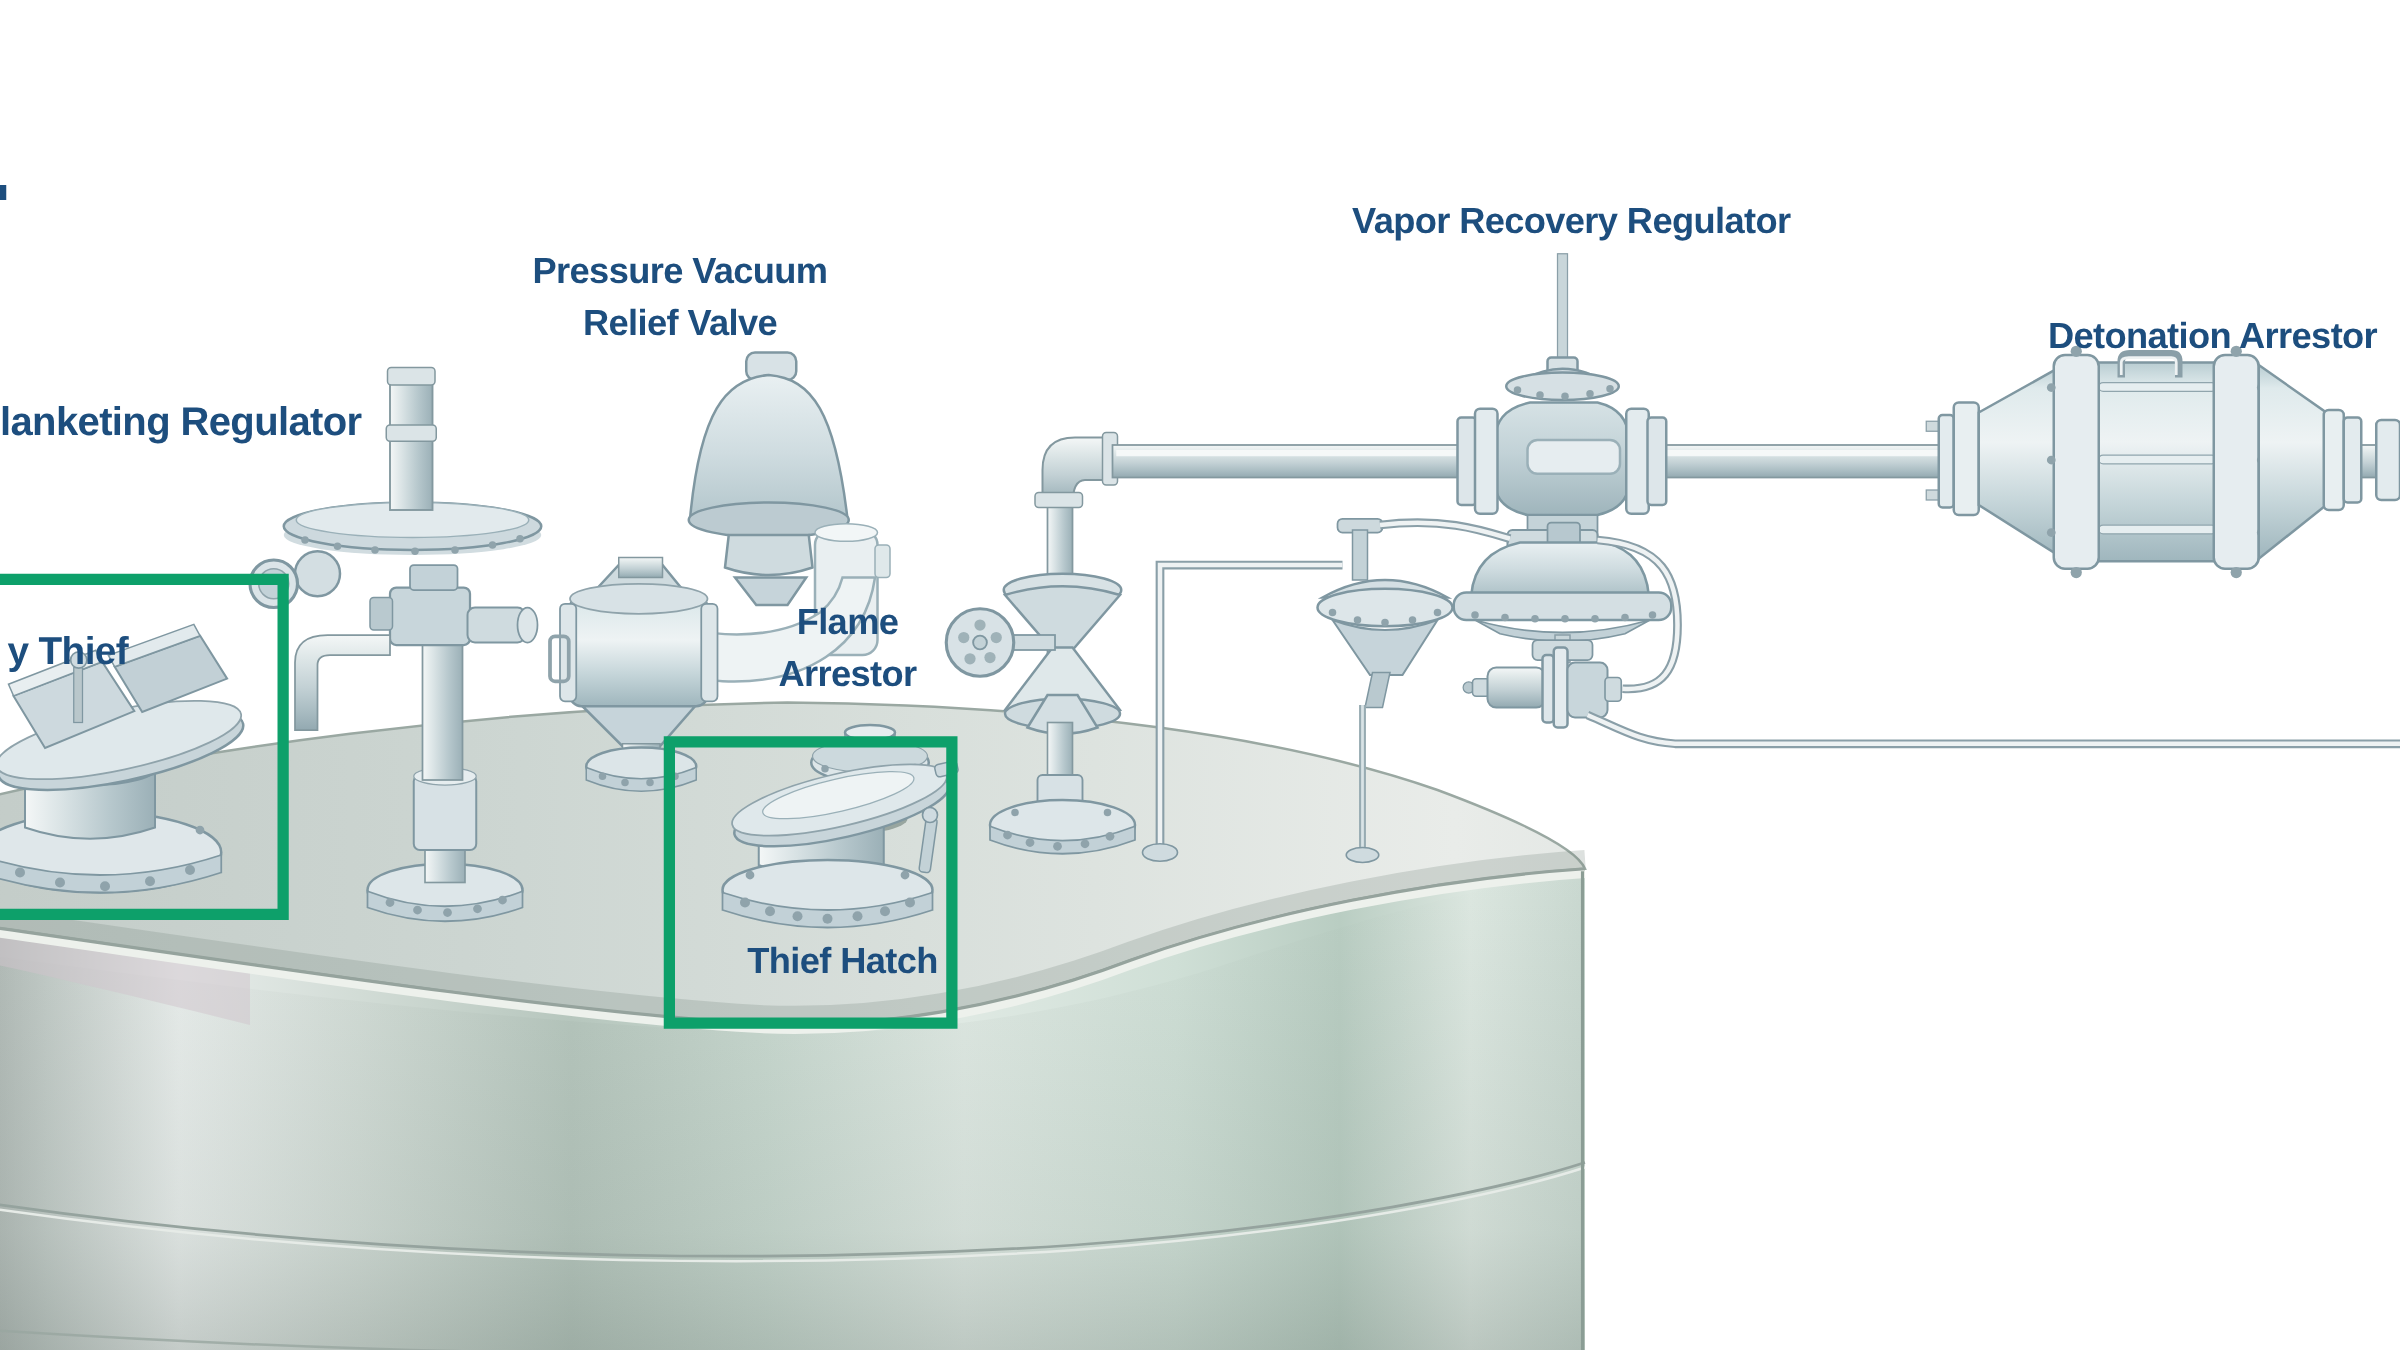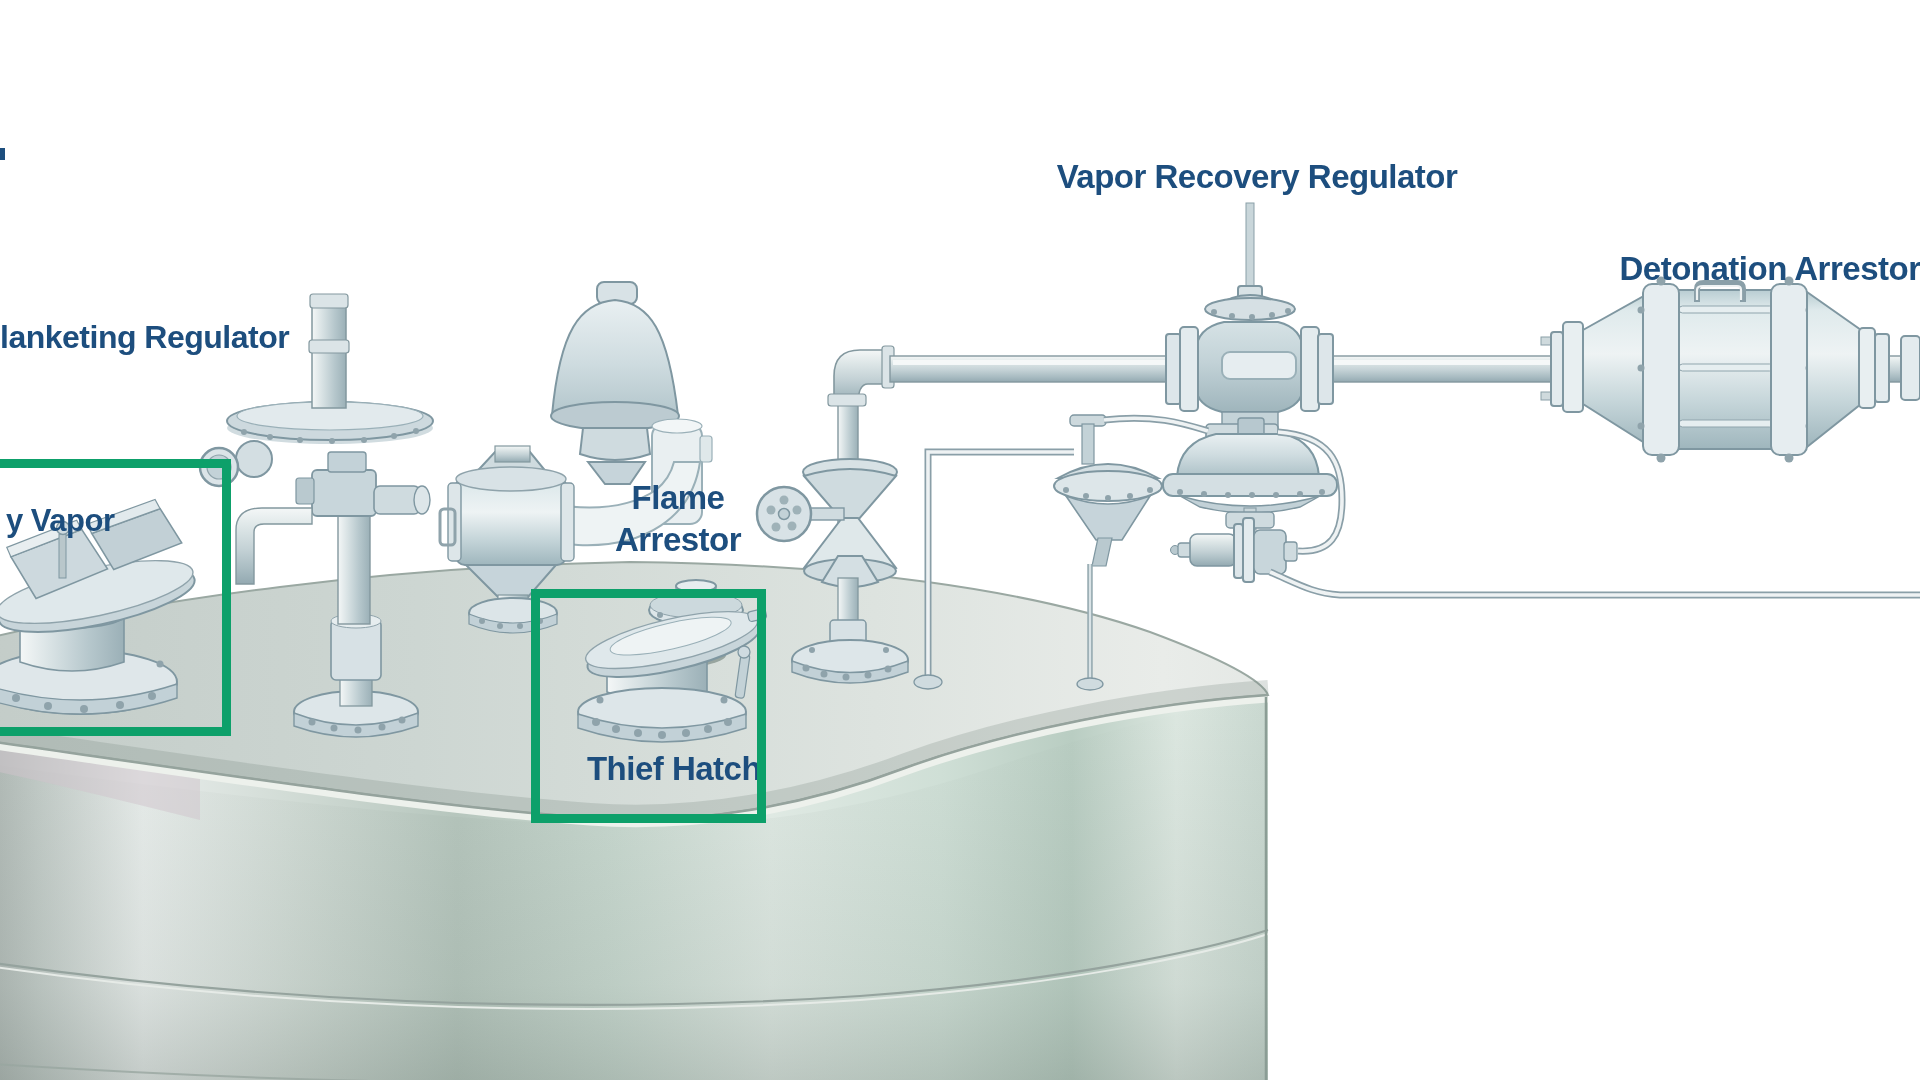--- a/index.html
+++ b/index.html
@@ -1,20 +1,20 @@
 <!DOCTYPE html>
 <html><head>
 <meta charset="utf-8">
 <style>
   html,body{margin:0;padding:0;background:#ffffff;}
   #stage{position:relative;width:1920px;height:1080px;overflow:hidden;background:#ffffff;
          font-family:"Liberation Sans",sans-serif;}
   #stage svg{position:absolute;left:0;top:0;}
   .label{position:absolute;font-weight:700;color:#1d4e7e;letter-spacing:-0.5px;white-space:nowrap;
-         font-size:33px;line-height:42px;}
+         font-size:29px;line-height:42px;}
   .label.center{transform:translateX(-50%);text-align:center;}
   .greenbox{position:absolute;border:9px solid #0da06a;box-sizing:border-box;}
   .fragment{position:absolute;background:#1d4e7e;}
   .tube-outer{stroke:#8a9fa8;stroke-width:7;fill:none;}
   .tube-inner{stroke:#eef2f3;stroke-width:3.6;fill:none;}
   .rod-outer{stroke:#97abb2;stroke-width:5.5;fill:none;}
   .rod-inner{stroke:#d9e3e6;stroke-width:2.2;fill:none;}
   .metal{stroke:#7f97a1;stroke-width:2;}
   .bolt{fill:#8fa3ab;stroke:none;}
 </style>
@@ -381,26 +381,30 @@
     </g>
     <path d="M1807,292 L1861,330 L1861,404 L1807,447 Z" fill="url(#shellGrad)" stroke="#7f97a1" stroke-width="2"></path>
     <rect x="1859" y="328" width="16" height="80" rx="4" fill="#e8eff1" class="metal"></rect>
     <rect x="1875" y="334" width="14" height="68" rx="3" fill="#e3ebee" class="metal"></rect>
     <rect x="1901" y="336" width="19" height="64" rx="4" fill="#e3ebee" class="metal"></rect>
   </g>
 </svg>
 
 <div class="label" style="left:0px;top:316px;font-size:32px;text-align:right;">lanketing Regulator</div>
 
+<div class="label center" style="left:544px;top:196px;">
+  <div>Pressure Vacuum</div>
+  <div>Relief Valve</div>
+</div>
 
 <div class="label center" style="left:1257px;top:156px;">Vapor Recovery Regulator</div>
 
 <div class="label center" style="left:1730px;top:248px;margin-left:40px;">Detonation Arrestor</div>
 
-<div class="label" style="left:6px;top:500px;font-size:31px;">y Vapor</div>
+<div class="label" style="left:6px;top:500px;font-size:31px;">y Thief</div>
 
 <div class="label center" style="left:646px;top:477px;margin-left:32px;">
   <div>Flame</div>
   <div>Arrestor</div>
 </div>
 
 <div class="label center" style="left:662px;top:748px;margin-left:12px;">Thief Hatch</div>
 
 <div class="greenbox" style="left:-28px;top:459px;width:259px;height:277px;"></div>
 <div class="greenbox" style="left:531px;top:589px;width:235px;height:234px;"></div>

